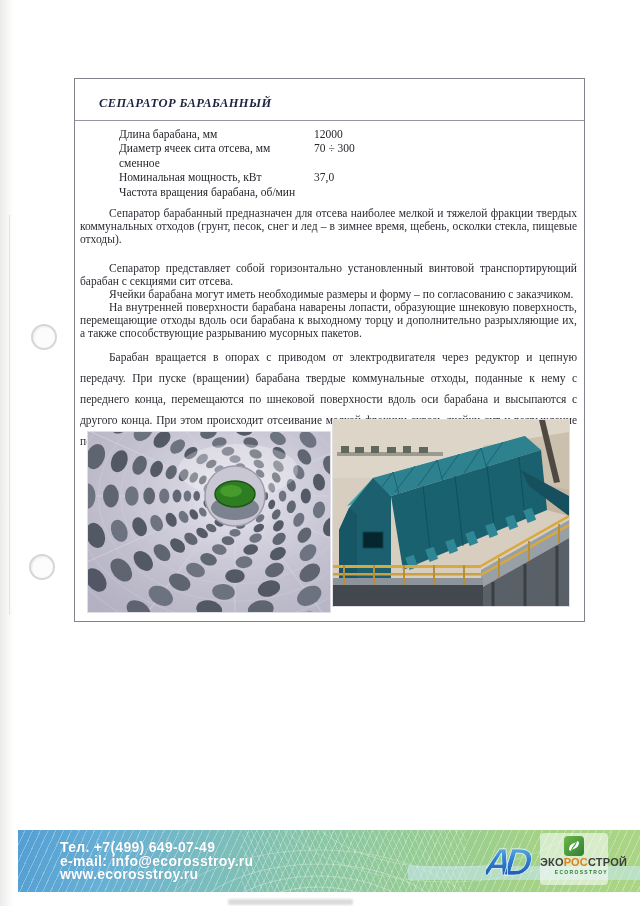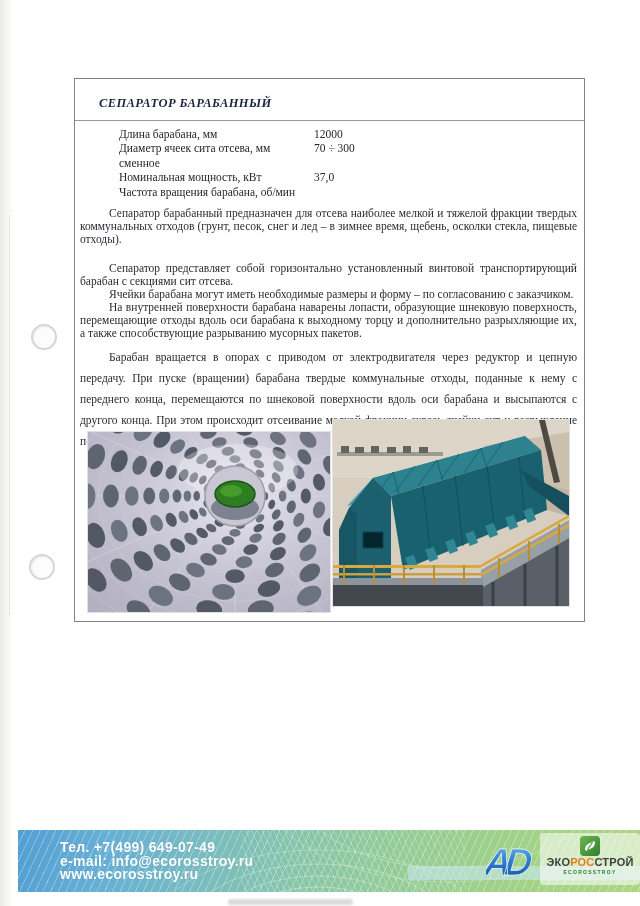--- a/index.html
+++ b/index.html
@@ -46,22 +46,22 @@
   .band-lines1{position:absolute;inset:0;
       background:repeating-linear-gradient(115deg,rgba(255,255,255,0) 0 6px,rgba(255,255,255,.34) 6px 7px);opacity:.85;}
   .band-lines2{position:absolute;left:36%;width:36%;top:0;bottom:0;
       background:repeating-linear-gradient(65deg,rgba(255,255,255,0) 0 4px,rgba(255,255,255,.22) 4px 5px);}
   .band-stripe{position:absolute;left:390px;right:0;top:36px;height:14px;background:rgba(203,233,246,.55);}
   .band-arcs{position:absolute;inset:0;}
   .contacts{position:absolute;left:42px;top:11px;color:#ffffff;
       font-family:"Liberation Sans", sans-serif;font-size:14px;font-weight:bold;
       line-height:13.5px;letter-spacing:.3px;text-shadow:0 0 1px rgba(40,90,130,.35);}
   .ad-emblem{position:absolute;left:468px;top:8px;width:46px;height:46px;}
-  .brand-panel{position:absolute;left:522px;top:3px;width:100px;height:52px;
-      background:rgba(255,255,255,.55);border-radius:4px;text-align:center;
+  .brand-panel{position:absolute;left:522px;top:3px;width:68px;height:52px;
+      background:rgba(255,255,255,.55);border-radius:4px;text-align:right;
       font-family:"Liberation Sans", sans-serif;}
   .brand-icon{display:block;margin:2px auto 0;}
   .brand-text{font-size:11px;font-weight:bold;letter-spacing:.2px;line-height:11px;color:#3b3e41;white-space:nowrap;}
   .brand-ros{color:#e07f1f;}
   .brand-latin{font-size:5px;font-weight:bold;letter-spacing:1.3px;color:#2f7d33;margin-top:1px;}
 </style>
 </head>
 <body>
 
 <div class="canvas">

